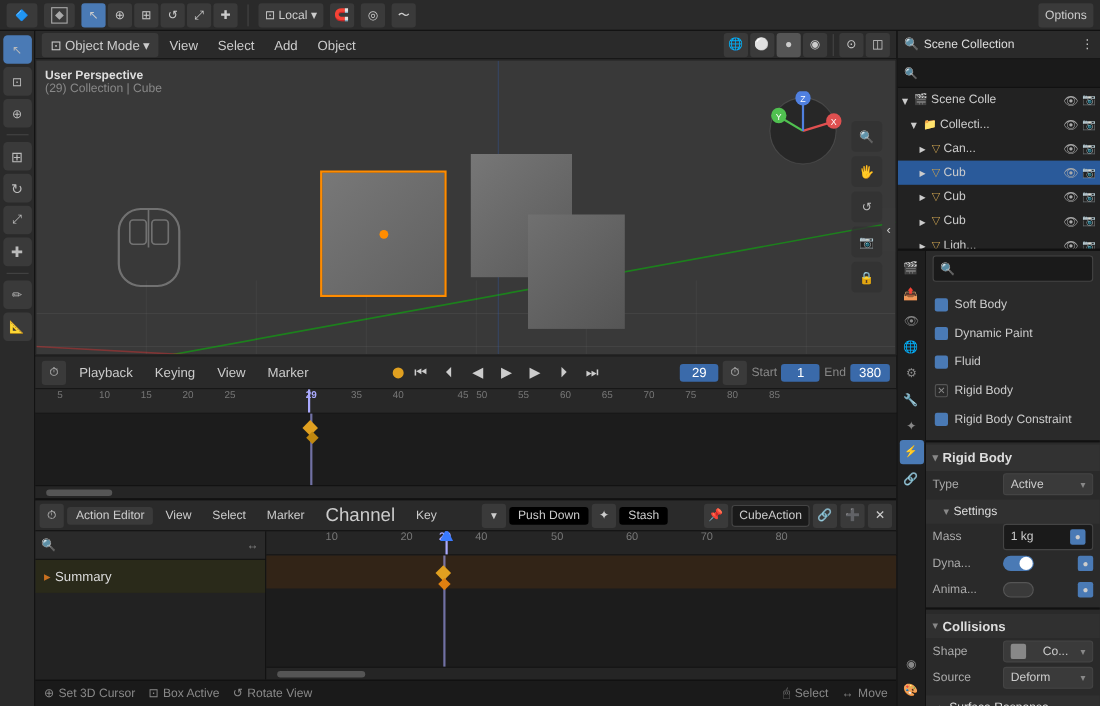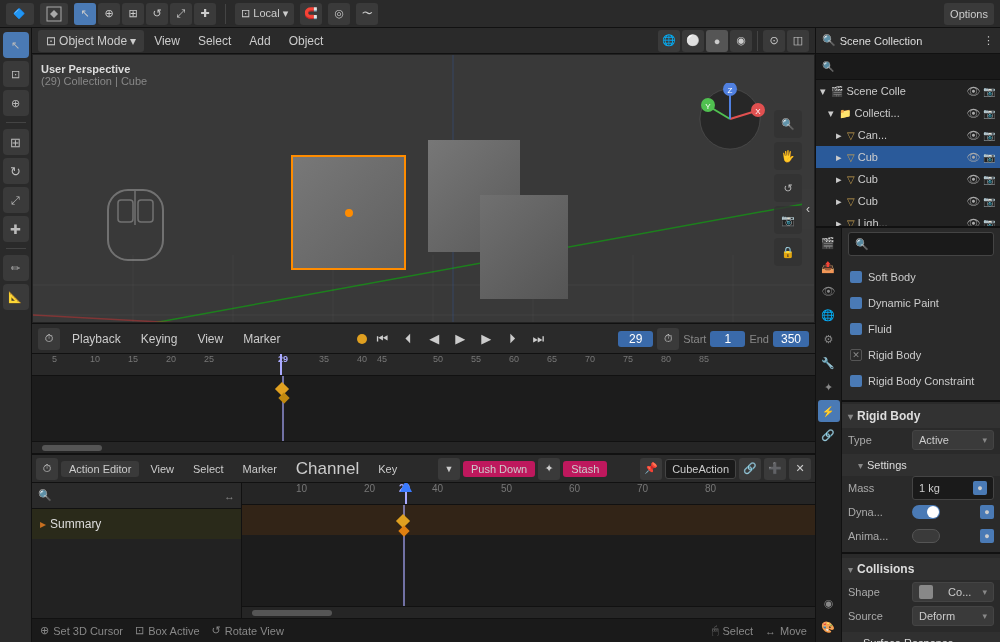--- a/index.html
+++ b/index.html
@@ -101,21 +101,21 @@
     .right-top { height: 200px; background: #222; flex-shrink: 0; overflow: hidden; border-bottom: 2px solid #111; }
     .right-bottom { flex: 1; display: flex; overflow: hidden; }
     .props-side-tabs { width: 26px; background: #1e1e1e; display: flex; flex-direction: column; align-items: center; padding: 4px 0; gap: 2px; flex-shrink: 0; border-right: 1px solid #111; }
     .pst { width: 22px; height: 22px; display: flex; align-items: center; justify-content: center; cursor: pointer; border-radius: 3px; font-size: 11px; color: #888; }
     .pst.active { background: #3a3a3a; color: #ccc; }
 
     .chevron { font-size: 9px; color: #888; }
 
     
     .action-name-box { background: #1a1a1a; border: 1px solid #444; border-radius: 3px; padding: 1px 6px; height: 20px; display: flex; align-items: center; font-size: 11px; flex: 1; max-width: 100px; }
-    .action-btn { background: #be185d; border-radius: 3px; padding: 6px 8px; font-size: 11px; cursor: pointer; height: 16px; display: flex; align-items: center; }
+    .action-btn { background: #000000; border-radius: 3px; padding: 6px 8px; font-size: 11px; cursor: pointer; height: 16px; display: flex; align-items: center; }
   </style>
 </head>
 <body>
 
 <div class="main-layout">
 
   <div class="top-bar">
     <div class="top-bar-icon">🔷</div>
     <div class="top-bar-icon">
       <svg width="16" height="16" viewBox="0 0 16 16">
@@ -269,34 +269,34 @@
           <div class="playback-btn">▶</div>
           <div class="playback-btn">▶</div>
           <div class="playback-btn">⏵</div>
           <div class="playback-btn">⏭</div>
           <div style="flex:1;"></div>
           <div class="frame-indicator">29</div>
           <div class="btn-icon">⏱</div>
           <div class="frame-label">Start</div>
           <div class="frame-indicator">1</div>
           <div class="frame-label">End</div>
-          <div class="frame-indicator">350</div>
+          <div class="frame-indicator">380</div>
         </div>
         <div class="timeline-ruler">
           <div style="position:absolute;left:0;right:0;top:0;bottom:0;background:#282828;"></div>
           <div class="ruler-tick" style="left:18px;">5</div>
           <div class="ruler-tick" style="left:56px;">10</div>
           <div class="ruler-tick" style="left:94px;">15</div>
           <div class="ruler-tick" style="left:132px;">20</div>
           <div class="ruler-tick" style="left:170px;">25</div>
           <div style="position:absolute;left:248px;top:0;bottom:0;width:2px;background:#aaaaff;"></div>
           <div class="ruler-tick" style="left:244px;color:#aaaaff;font-weight:bold;">29</div>
           <div class="ruler-tick" style="left:285px;">35</div>
           <div class="ruler-tick" style="left:323px;">40</div>
-          <div class="ruler-tick" style="left:343px;">45</div>
+          <div class="ruler-tick" style="left:382px;">45</div>
           <div class="ruler-tick" style="left:399px;">50</div>
           <div class="ruler-tick" style="left:437px;">55</div>
           <div class="ruler-tick" style="left:475px;">60</div>
           <div class="ruler-tick" style="left:513px;">65</div>
           <div class="ruler-tick" style="left:551px;">70</div>
           <div class="ruler-tick" style="left:589px;">75</div>
           <div class="ruler-tick" style="left:627px;">80</div>
           <div class="ruler-tick" style="left:665px;">85</div>
         </div>
         <div class="timeline-content">

